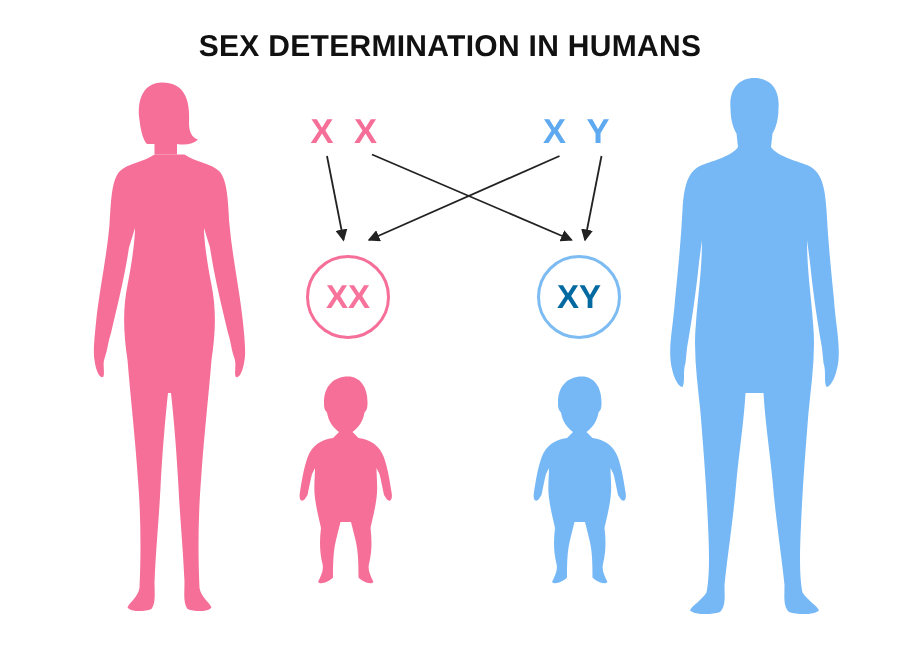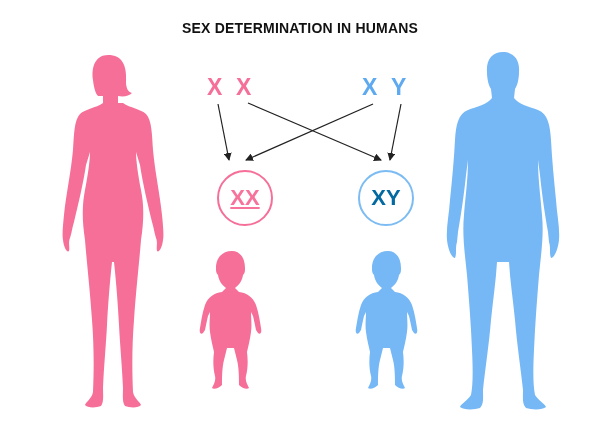--- a/index.html
+++ b/index.html
@@ -1,36 +1,36 @@
 <!DOCTYPE html>
 <html><head>
 <meta charset="utf-8">
 <style>
   html, body { margin:0; padding:0; background:#ffffff; }
   body { width:600px; height:436px; position:relative; overflow:hidden; font-family:"Liberation Sans", sans-serif; }
-  .title { position:absolute; left:0; top:20px; width:600px; text-align:center; font-weight:bold; font-size:14px; color:#111; letter-spacing:0.2px; }
+  .title { position:absolute; left:0; top:20px; width:600px; text-align:center; font-weight:bold; font-size:20px; color:#111; letter-spacing:0.2px; }
   .chrom { position:absolute; font-weight:bold; font-size:23px; letter-spacing:0; }
   .pink { color:#f56f99; }
   .blue { color:#5ea9ef; }
   .circle { position:absolute; width:56px; height:56px; border-radius:50%; box-sizing:border-box; display:flex; align-items:center; justify-content:center; font-weight:bold; font-size:22px; }
   .circle.pink { border:2.5px solid #f56f99; color:#f7739c; }
   .circle.blue { border:2.5px solid #7cbcf3; color:#0369a1; }
   svg { position:absolute; left:0; top:0; }
 </style>
 </head>
 <body>
 
 <div class="title">SEX DETERMINATION IN HUMANS</div>
 
 <div class="chrom pink" style="left:207px; top:74px;">X</div>
 <div class="chrom pink" style="left:236px; top:74px;">X</div>
 <div class="chrom blue" style="left:362px; top:74px;">X</div>
 <div class="chrom blue" style="left:391px; top:74px;">Y</div>
 
-<div class="circle pink" style="left:217px; top:170px;text-decoration:underline;">XX</div>
+<div class="circle pink" style="left:204px; top:170px;">XX</div>
 <div class="circle blue" style="left:358px; top:170px;">XY</div>
 
 <svg width="600" height="436" viewBox="0 0 600 436">
   <defs>
     <marker id="ah" markerWidth="8" markerHeight="8" refX="7" refY="4" orient="auto" markerUnits="userSpaceOnUse">
       <path d="M0,0 L8,4 L0,8 z" fill="#222"></path>
     </marker>
   </defs>
 
   <g stroke="#222" stroke-width="1.2" fill="none">

